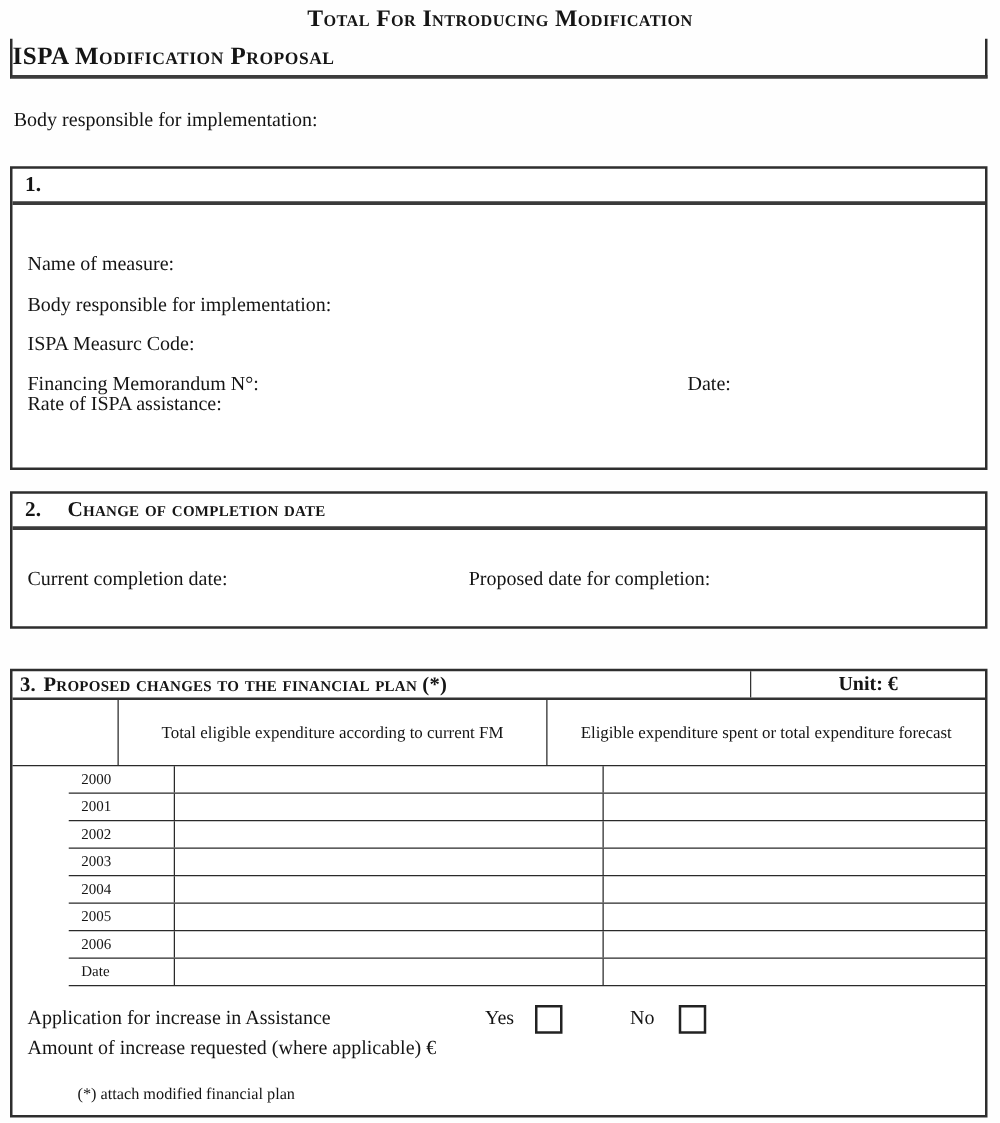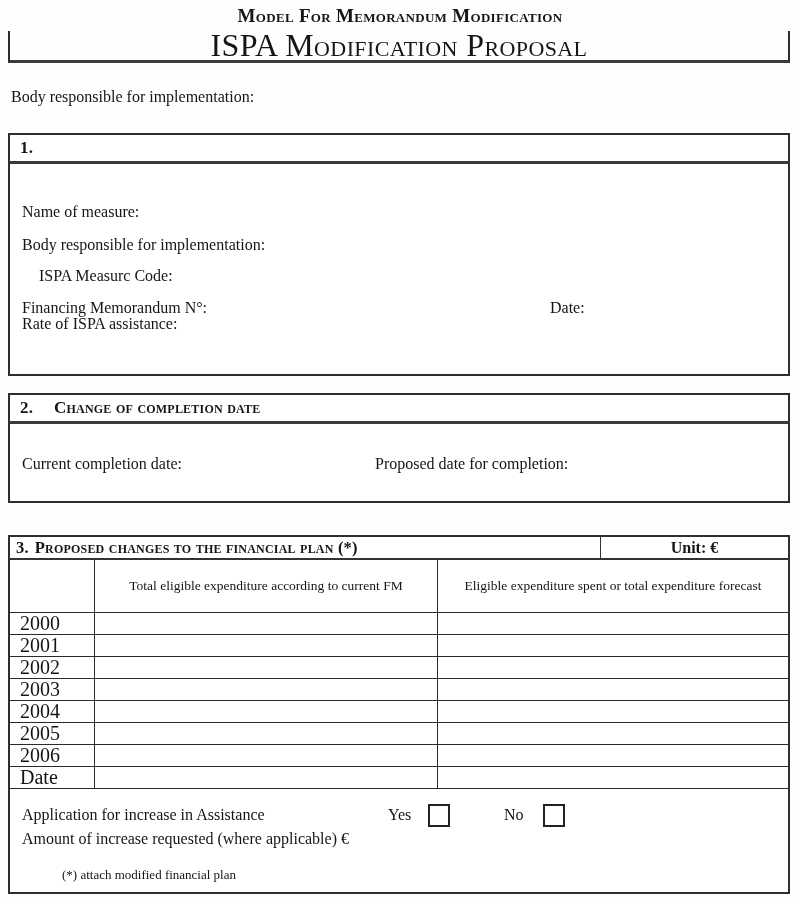--- a/index.html
+++ b/index.html
@@ -12,22 +12,22 @@
   .supertitle {
     position:absolute; top:5px; left:0; width:100%; text-align:center;
     font-weight:bold; font-variant:small-caps; font-size:19px; letter-spacing:.3px;
   }
   .title-box {
     position:absolute; left:8px; top:31px; width:778px; height:29px;
     border-left:2px solid #2d2d2d; border-right:2px solid #2d2d2d;
     border-bottom:3px solid #3c3c3c;
   }
   .doc-title {
-    width:100%; text-align:center; font-weight:normal; font-variant:small-caps;
-    font-size:32px; line-height:28px; letter-spacing:.4px;
+    width:100%; font-weight:bold; font-variant:small-caps;
+    font-size:20px; line-height:28px; letter-spacing:.4px;
   }
   .intro-label { position:absolute; left:11px; top:88px; font-size:16px; }
 
   
   .sec { position:absolute; left:8px; width:778px; border:2px solid #2e2e2e; background:#fff; }
   .sec-head {
     display:flex; align-items:center; height:26px;
     border-bottom:3px solid #3a3a3a;
     font-weight:bold; font-variant:small-caps; font-size:17px; letter-spacing:.2px;
   }
@@ -51,56 +51,56 @@
   .frow { display:flex; border-bottom:1px solid #2a2a2a; }
   .c1 { width:85px; box-sizing:border-box; border-right:1px solid #2a2a2a; padding-left:10px; }
   .c2 { width:343px; box-sizing:border-box; border-right:1px solid #2a2a2a; }
   .c3 { flex:1; }
   .colhead { height:52px; }
   .colhead .c1 { padding-left:0; }
   .colhead .c2, .colhead .c3 {
     display:flex; align-items:center; justify-content:center;
     font-size:13.5px; text-align:center; padding:0 8px;
   }
-  .yr { height:21px; font-size:20px; line-height:21px; }
+  .yr { height:21px; font-size:12px; line-height:21px;margin-left:45px; }
   .yr:last-of-type .c1 { font-weight:bold; }
 
   .fin-bottom { position:relative; height:99px; }
   .app-label   { position:absolute; left:12px; top:17px; font-size:16px; }
   .yes-label   { position:absolute; left:378px; top:17px; font-size:16px; }
   .no-label    { position:absolute; left:494px; top:17px; font-size:16px; }
   .checkbox {
     position:absolute; top:15px; width:18px; height:19px;
     border:2px solid #222; background:#fff;
   }
   .cb-yes { left:418px; }
   .cb-no  { left:533px; }
   .amount-label { position:absolute; left:12px; top:41px; font-size:16px; }
   .footnote { position:absolute; left:12px; top:78px; font-size:13px;margin-left:40px; }
 </style>
 </head>
 <body>
 
 <div class="page">
 
-  <div class="supertitle">Model For Memorandum Modification</div>
+  <div class="supertitle">Total For Introducing Modification</div>
 
   <div class="title-box">
     <div class="doc-title">ISPA Modification Proposal</div>
   </div>
 
   <div class="intro-label">Body responsible for implementation:</div>
 
   <section class="sec" id="sec1">
     <div class="sec-head">
       <span class="sec-num">1.</span>
     </div>
     <div class="field" style="left:12px; top:68px">Name of measure:</div>
     <div class="field" style="left:12px; top:101px">Body responsible for implementation:</div>
-    <div class="field" style="left:29px; top:132px">ISPA Measurc Code:</div>
+    <div class="field" style="left:12px; top:132px">ISPA Measurc Code:</div>
     <div class="field" style="left:12px; top:164px">Financing Memorandum N°:</div>
     <div class="field" style="left:540px; top:164px">Date:</div>
     <div class="field" style="left:12px; top:180px">Rate of ISPA assistance:</div>
   </section>
 
   <section class="sec" id="sec2">
     <div class="sec-head">
       <span class="sec-num">2.</span>
       <span>Change of completion date</span>
     </div>

